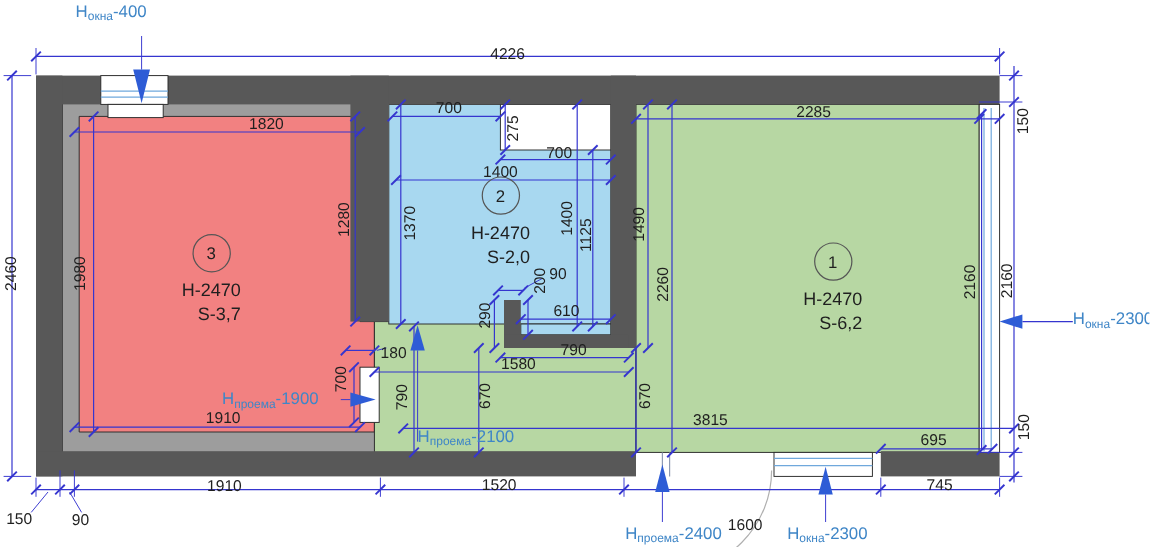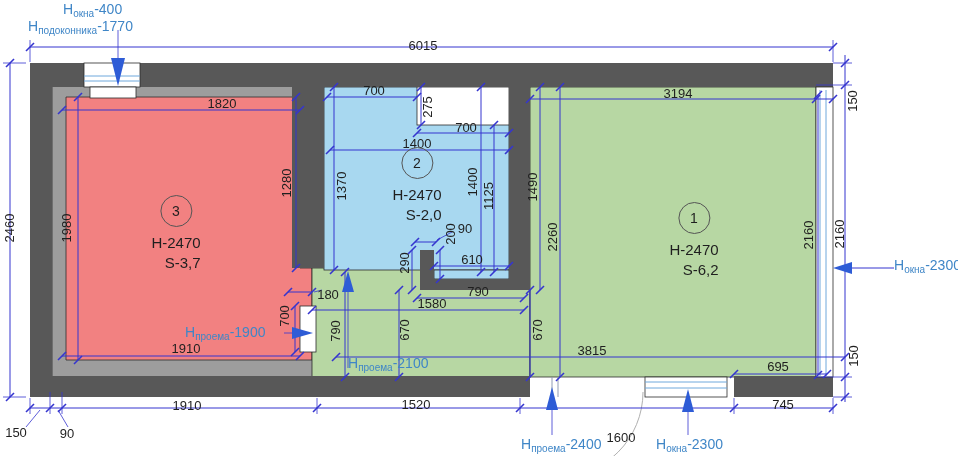--- a/index.html
+++ b/index.html
@@ -197,21 +197,21 @@
       </g>
     <g id="gArrows">
         <polygon points="111,58 125,58 118,86" fill="#2e5cd6"></polygon>
         <polygon points="342,292 354,292 348,271" fill="#2e5cd6"></polygon>
         <polygon points="292,327 292,339 313,333" fill="#2e5cd6"></polygon>
         <polygon points="833,268 852,262 852,274" fill="#2e5cd6"></polygon>
         <polygon points="546,410 558,410 552,387" fill="#2e5cd6"></polygon>
         <polygon points="682,412 694,412 688,389" fill="#2e5cd6"></polygon>
       </g>
   </svg>
-<div class="dim" style="left: 423px; top: 45px;">6015</div>
+<div class="dim" style="left: 423px; top: 45px;">4226</div>
     <div class="dim rot" style="left: 9px; top: 228px;">2460</div>
     <div class="dim" style="left: 190px; top: 103px; margin-left: 32px;">1820</div>
     <div class="dim rot" style="left: 66px; top: 228px;">1980</div>
     <div class="dim rot" style="left: 286px; top: 183px;">1280</div>
     <div class="dim rot" style="left: 284px; top: 316px;">700</div>
     <div class="dim" style="left: 186px; top: 348px;">1910</div>
     <div class="dim" style="left: 374px; top: 90px;">700</div>
     <div class="dim rot" style="left: 427px; top: 107px;">275</div>
     <div class="dim" style="left: 466px; top: 127px;">700</div>
     <div class="dim" style="left: 417px; top: 143px;">1400</div>
@@ -223,35 +223,34 @@
     <div class="dim rot" style="left: 404px; top: 263px;">290</div>
     <div class="dim" style="left: 472px; top: 259px;">610</div>
     <div class="dim" style="left: 478px; top: 291px;">790</div>
     <div class="dim" style="left: 432px; top: 303px;">1580</div>
     <div class="dim rot" style="left: 404px; top: 330px;">670</div>
     <div class="dim rot" style="left: 537px; top: 330px;">670</div>
     <div class="dim" style="left: 328px; top: 294px;">180</div>
     <div class="dim rot" style="left: 335px; top: 331px;">790</div>
     <div class="dim rot" style="left: 532px; top: 187px;">1490</div>
     <div class="dim rot" style="left: 552px; top: 237px;">2260</div>
-    <div class="dim" style="left: 678px; top: 93px;">3194</div>
+    <div class="dim" style="left: 678px; top: 93px;">2285</div>
     <div class="dim rot" style="left: 808px; top: 235px;">2160</div>
     <div class="dim rot" style="left: 852px; top: 101px;">150</div>
     <div class="dim rot" style="left: 839px; top: 234px;">2160</div>
     <div class="dim rot" style="left: 853px; top: 356px;">150</div>
     <div class="dim" style="left: 592px; top: 350px;">3815</div>
     <div class="dim" style="left: 778px; top: 366px;">695</div>
     <div class="dim" style="left: 187px; top: 405px;">1910</div>
     <div class="dim" style="left: 416px; top: 404px;">1520</div>
     <div class="dim" style="left: 621px; top: 404px; margin-top: 33px;">1600</div>
     <div class="dim" style="left: 783px; top: 404px;">745</div>
     <div class="dim" style="left: 16px; top: 432px;">150</div>
     <div class="dim" style="left: 67px; top: 433px;">90</div>
     <div class="hlabel" style="left: 63px; top: 2px;"><span>Н</span><span class="sub">окна</span><span>-400</span></div>
-    <div class="hlabel" style="left: 28px; top: 19px;"><span>Н</span><span class="sub">подоконника</span><span>-1770</span></div>
     <div class="hlabel" style="left: 185px; top: 325px;"><span>Н</span><span class="sub">проема</span><span>-1900</span></div>
     <div class="hlabel" style="left: 348px; top: 356px;"><span>Н</span><span class="sub">проема</span><span>-2100</span></div>
     <div class="hlabel" style="left: 894px; top: 258px;"><span>Н</span><span class="sub">окна</span><span>-2300</span></div>
     <div class="hlabel" style="left: 521px; top: 437px;"><span>Н</span><span class="sub">проема</span><span>-2400</span></div>
     <div class="hlabel" style="left: 656px; top: 437px;"><span>Н</span><span class="sub">окна</span><span>-2300</span></div>
     <div class="room-info" style="left: 694px; top: 202px;">
       <div class="room-circle">1</div>
       <div class="room-h">H-2470</div>
       <div class="room-s">S-6,2</div>
     </div>

